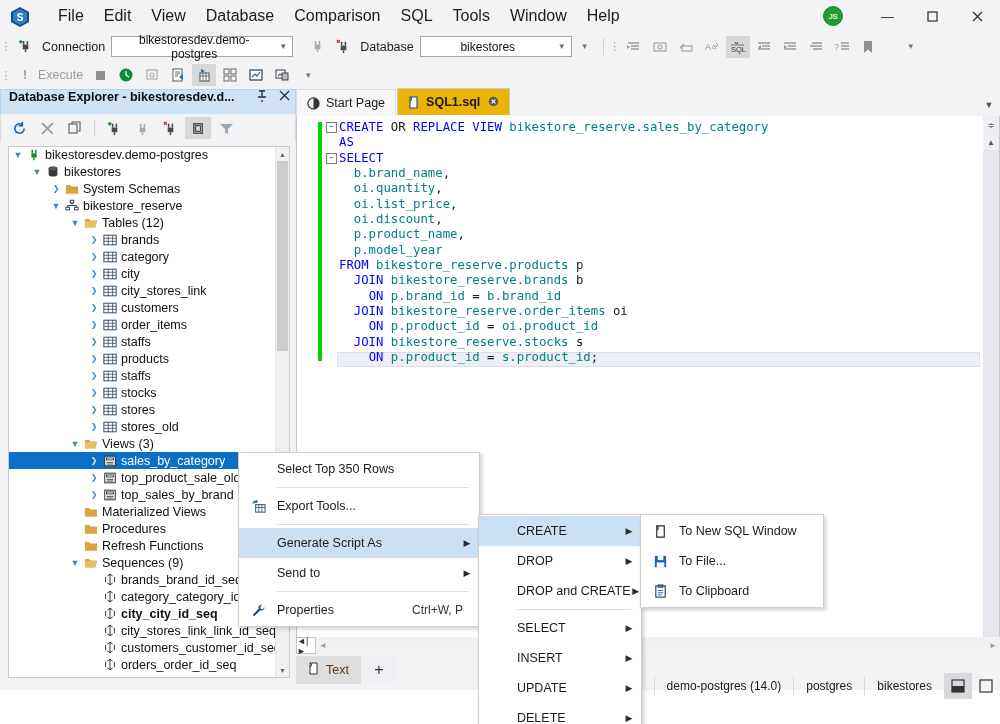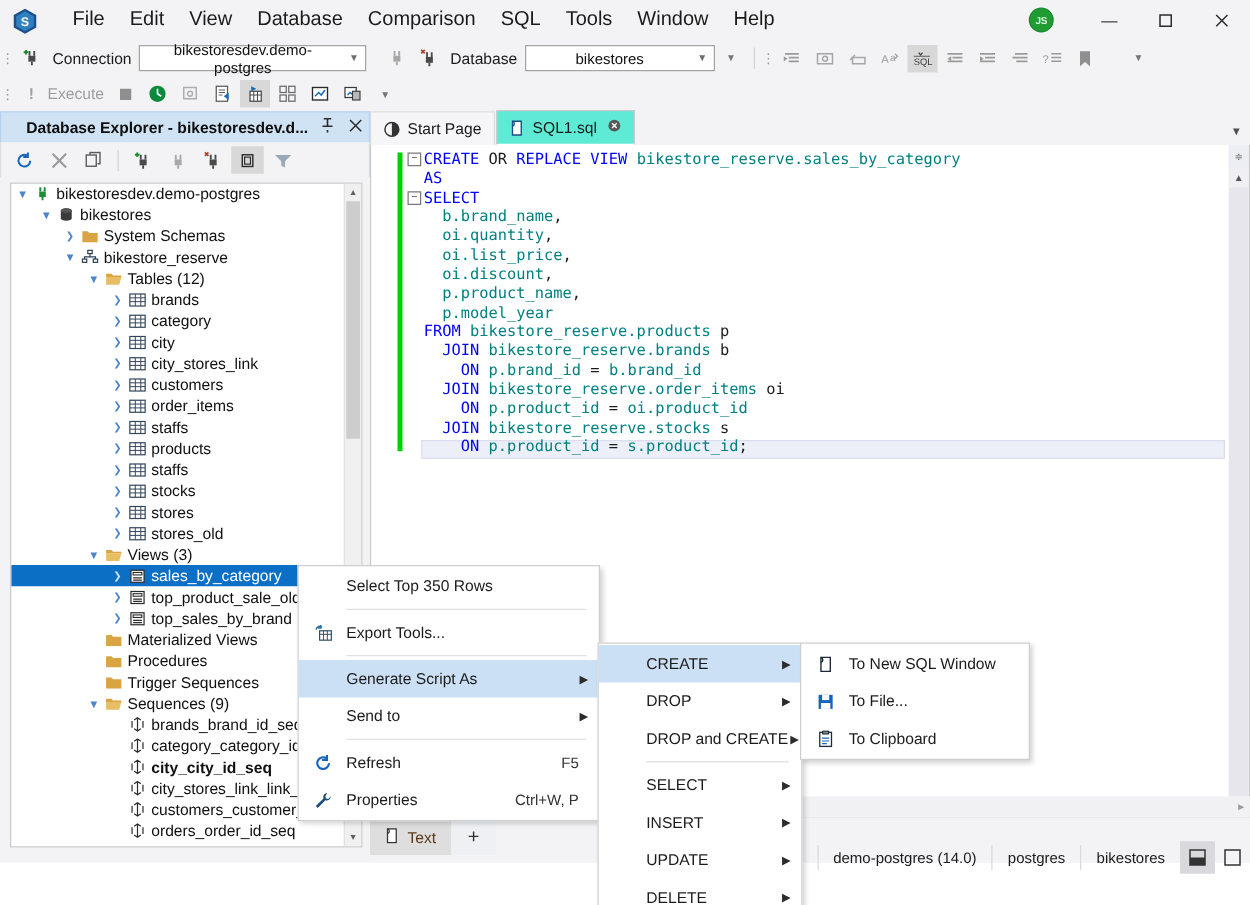--- a/index.html
+++ b/index.html
@@ -65,22 +65,22 @@
   .tbtn.sel{background:#d8d8d8;}
   .sep{width:1px;height:17px;background:#d2d3d6;margin:0 5px;}
   .exec-lbl{font-size:12.5px;color:#9d9d9d;margin-right:4px;}
 
   
   .explorer{
     position:absolute;left:0;top:89px;width:296px;height:601px;
     background:#f3f3f5;
   }
   .exp-head{
-    height:24px;background:#cfe3f5;display:flex;align-items:center;
-    border:1px solid #b8d3ed;border-bottom:none;padding-left:12px;
+    height:24px;background:#cfe3f5;display:flex;align-items:flex-start;
+    border:1px solid #b8d3ed;border-bottom:none;
   }
   .exp-title{
     flex:1;font-size:12.5px;color:#0d0d0d;padding-left:8px;
     font-weight:bold;white-space:nowrap;overflow:hidden;
   }
   .exp-head .ic{width:22px;text-align:center;color:#2b2b2b;font-size:12px;}
   .exp-tools{
     height:28px;background:#f3f3f5;display:flex;align-items:center;
     padding-left:4px;border-left:1px solid #dcdde0;border-right:1px solid #dcdde0;
   }
@@ -108,21 +108,21 @@
         display:flex;align-items:center;justify-content:center;font-size:7px;color:#606060;}
 
   
   .editor-area{position:absolute;left:296px;top:89px;width:704px;height:601px;background:#f3f3f5;}
   .tabstrip{height:27px;display:flex;align-items:flex-end;background:#f3f3f5;}
   .tab{
     height:26px;display:flex;align-items:center;padding:0 10px;
     font-size:12.5px;background:#f6f6f8;border:1px solid #dcdde0;border-bottom:none;
     color:#1b1b1b;margin-right:1px;
   }
-  .tab.active{background:#5eead4;border-color:#c8c9cc;font-weight:normal;border-bottom:1px solid #fff;}
+  .tab.active{background:#eab308;border-color:#c8c9cc;font-weight:bold;border-bottom:1px solid #fff;}
   .tab .ti{margin-right:6px;display:flex;align-items:center;}
   .tab .cls{margin-left:8px;color:#575757;font-size:11px;}
   .tabs-caret{margin-left:auto;width:22px;text-align:center;color:#505050;font-size:9px;padding-bottom:6px;}
 
   .code-wrap{
     position:absolute;left:0;top:27px;width:704px;height:538px;background:#fff;
     border:1px solid #c8c9cc;border-top:none;box-sizing:border-box;overflow:hidden;
   }
   .gutter{position:absolute;left:0;top:0;width:26px;height:100%;background:#fff;}
   .changebar{position:absolute;left:21px;top:6px;width:4px;height:239px;background:#00d200;}
@@ -687,21 +687,21 @@
             </span>
             <span class="lbl">Procedures</span>
           </div>
           <div class="tnode" style="padding-left: 59px;">
             <span class="tw"></span>
             <span class="tic">
               <svg width="14" height="12" viewBox="0 0 16 13">
                 <path d="M1 2h5l1.4 1.6H15V12H1z" fill="#d9a441"></path>
               </svg>
             </span>
-            <span class="lbl">Trigger Sequences</span>
+            <span class="lbl">Refresh Functions</span>
           </div>
           <div class="tnode" style="padding-left: 59px;">
             <span class="tw">▼</span>
             <span class="tic">
               <svg width="14" height="12" viewBox="0 0 16 13">
                 <path d="M1 2h5l1.4 1.6H15V5H1z" fill="#d9a441"></path>
                 <path d="M1 5h14l-2 7H1z" fill="#e8bd63"></path>
               </svg>
             </span>
             <span class="lbl">Sequences (9)</span>
@@ -881,30 +881,20 @@
       </div>
       <div class="mi">
         <span class="mic"></span>
         <span class="mtxt">Send to</span>
         <span class="marr">▶</span>
       </div>
       <div class="msep"></div>
       <div class="mi">
         <span class="mic">
           <svg width="15" height="15" viewBox="0 0 16 16">
-            <path d="M13 8a5 5 0 1 1-2-4" fill="none" stroke="#1565c0" stroke-width="1.8"></path>
-            <path d="M11.3 1v4.2H7.1" fill="none" stroke="#1565c0" stroke-width="1.8"></path>
-          </svg>
-        </span>
-        <span class="mtxt">Refresh</span>
-        <span class="macc">F5</span>
-      </div>
-      <div class="mi">
-        <span class="mic">
-          <svg width="15" height="15" viewBox="0 0 16 16">
             <path d="M11.5 1.5a3.4 3.4 0 0 0-3.2 4.6L1.8 12.6l1.6 1.6 6.5-6.5a3.4 3.4 0 0 0 4.6-3.2l-2.2 2.2-1.9-.5-.5-1.9z" fill="#1a4d7a"></path>
           </svg>
         </span>
         <span class="mtxt">Properties</span>
         <span class="macc">Ctrl+W, P</span>
       </div>
     </div>
 
   <div class="menu" id="menu-sub">
       <div class="mi hl">

